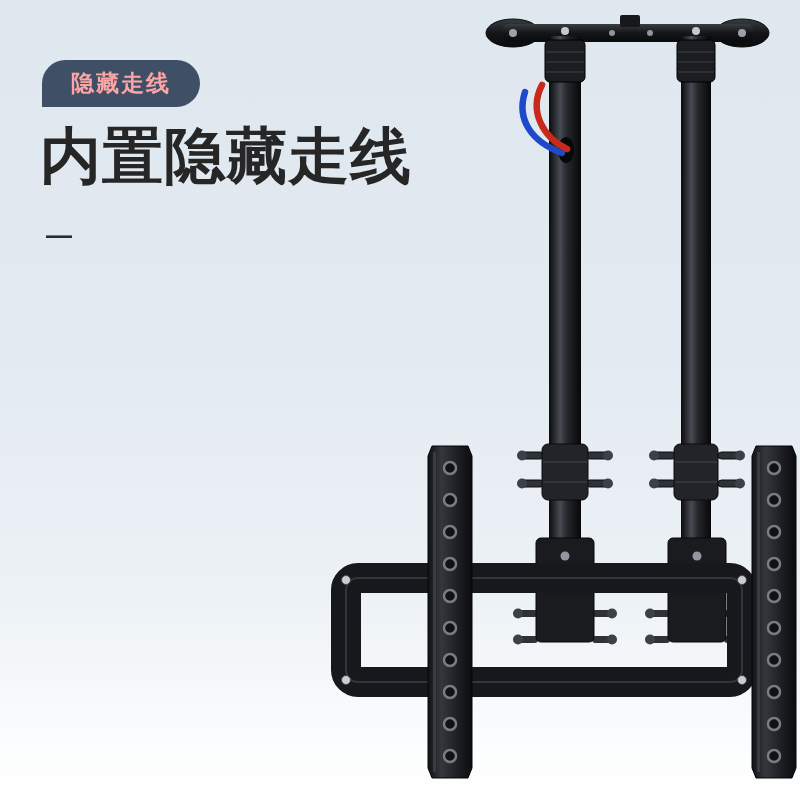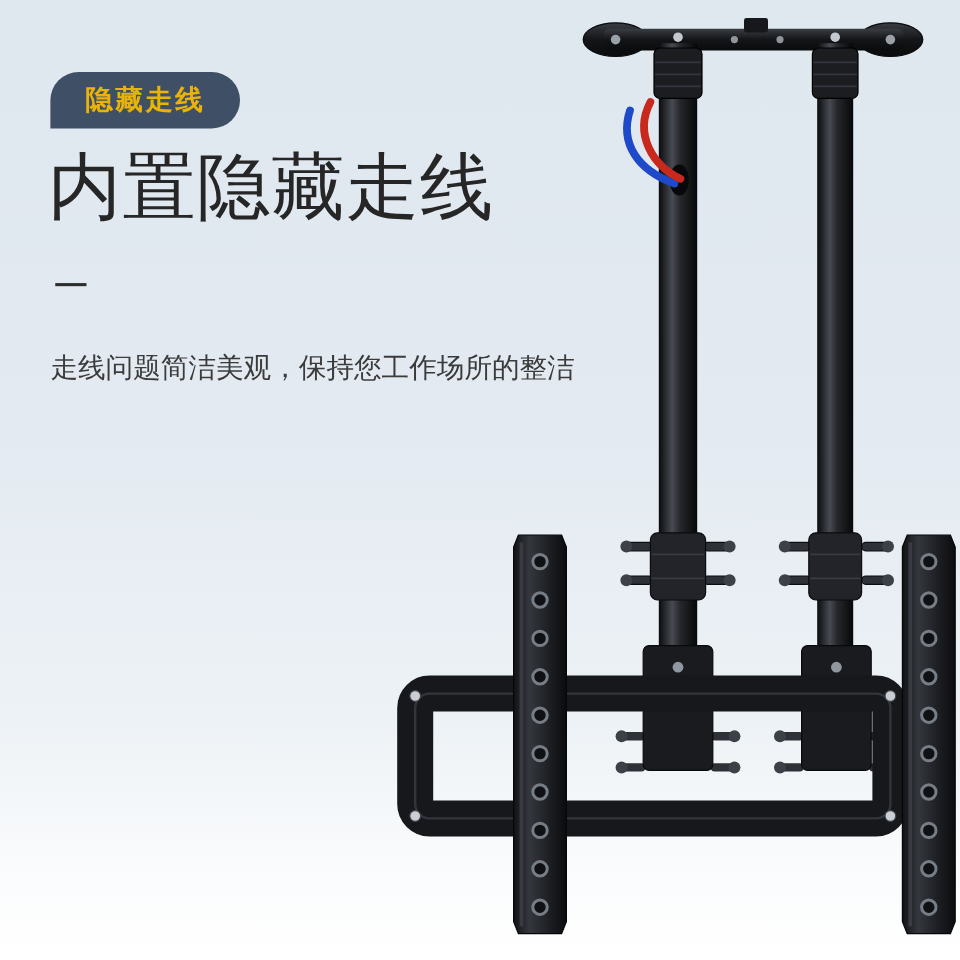--- a/index.html
+++ b/index.html
@@ -5,25 +5,25 @@
   * { margin:0; padding:0; box-sizing:border-box; }
   html,body { width:800px; height:800px; }
   body { font-family:"Liberation Sans","DejaVu Sans",sans-serif; }
   .stage {
     position:relative; width:800px; height:800px; overflow:hidden;
     background:linear-gradient(180deg,#dfe7ef 0%,#e3eaf1 45%,#edf2f6 75%,#fbfcfd 92%,#ffffff 100%);
   }
   .product-svg { position:absolute; left:0; top:0; width:800px; height:800px; }
   .badge {
     position:absolute; left:42px; top:60px; height:47px; line-height:47px;
-    padding:0 29px; background:#3f5066; color:#eab308; font-size:23px;
+    padding:0 29px; background:#3f5066; color:#fca5a5; font-size:23px;
     font-weight:700; letter-spacing:2px; border-radius:24px 24px 24px 0;
   }
   .title {
-    position:absolute; left:40px; top:116px; font-size:61px; font-weight:400;
+    position:absolute; left:40px; top:116px; font-size:61px; font-weight:700;
     color:#262626; letter-spacing:1px; white-space:nowrap;
   }
   .dash {
     position:absolute; left:46px; top:222px; font-size:26px; font-weight:700;
     color:#2c2c2c; line-height:1;
   }
   .desc {
     position:absolute; left:42px; top:248px; font-size:23px; line-height:39px;
     color:#3b3b3b;
   }
@@ -176,16 +176,15 @@
   <div class="badge">
     <span>隐藏走线</span>
   </div>
 
   <h1 class="title">内置隐藏走线</h1>
 
   <div class="dash">—</div>
 
   <p class="desc">
     <br>
-    <span>走线问题简洁美观，保持您工作场所的整洁</span>
   </p>
 
 </div>
 
 </body></html>

